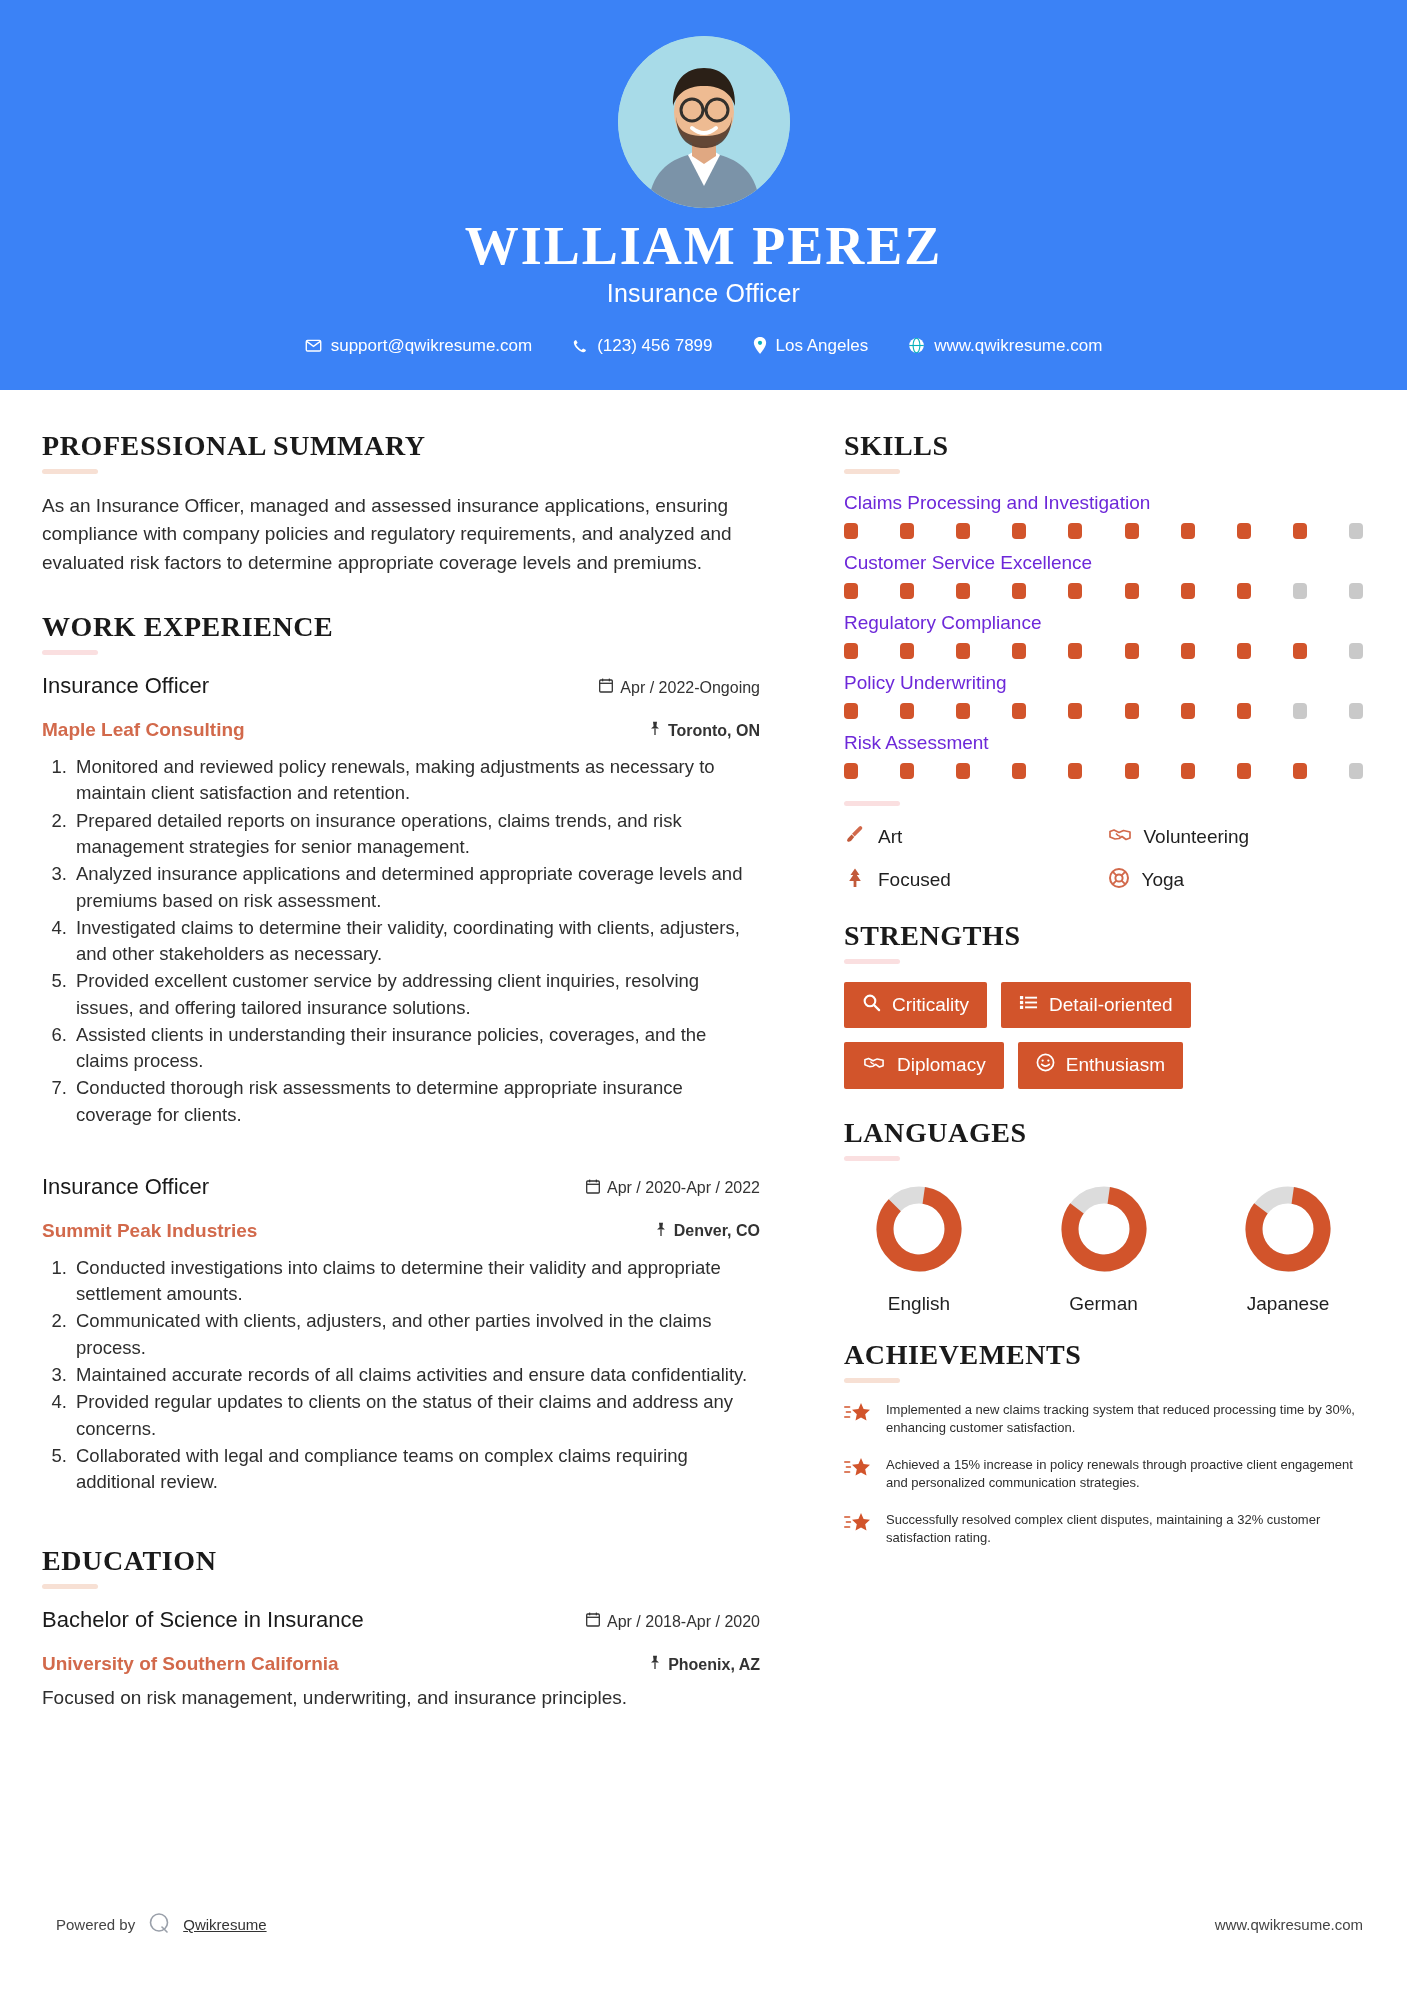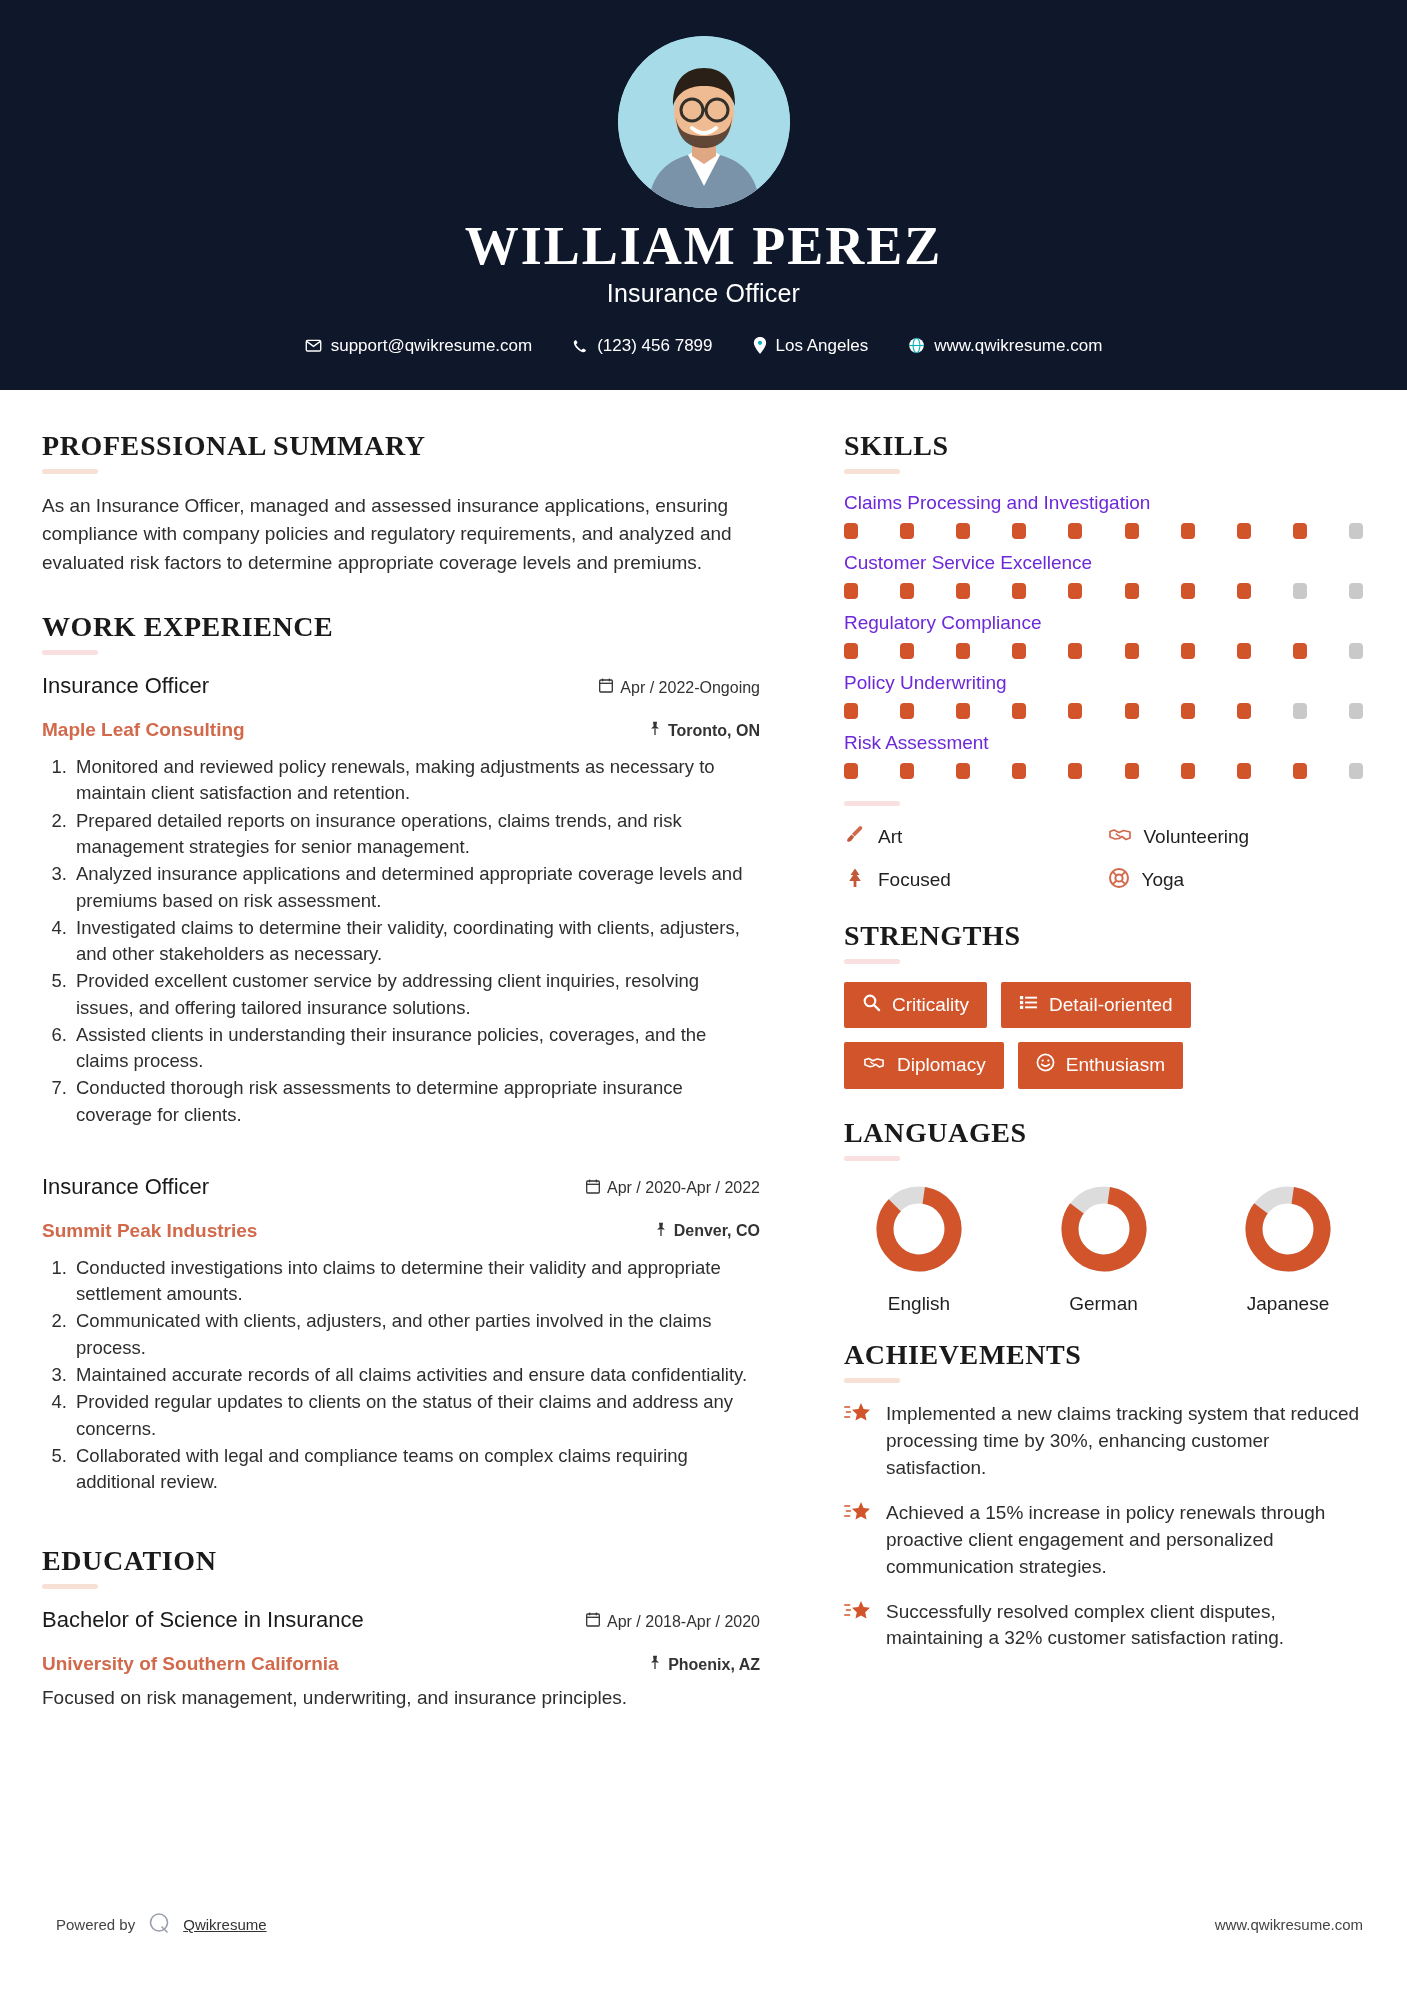--- a/index.html
+++ b/index.html
@@ -17,21 +17,21 @@
   .page {
     width: 1407px;
     min-height: 1990px;
     background: #ffffff;
     position: relative;
     box-sizing: border-box;
   }
 
   
   .header {
-    background: #0f172a;
+    background: #3b82f6;
     padding: 36px 0 34px 0;
     text-align: center;
   }
   .avatar-wrap {
     width: 172px;
     height: 172px;
     margin: 0 auto 10px auto;
     border-radius: 50%;
     overflow: hidden;
     background: #a8dbe8;
@@ -227,21 +227,21 @@
   }
 
   
   .ach {
     display: flex;
     gap: 14px;
     margin-bottom: 18px;
     align-items: flex-start;
   }
   .ach-text {
-    font-size: 19px;
+    font-size: 13px;
     line-height: 1.42;
     color: #2e2e2e;
   }
 
   
   .footer {
     position: absolute;
     left: 0;
     right: 0;
     bottom: 52px;

